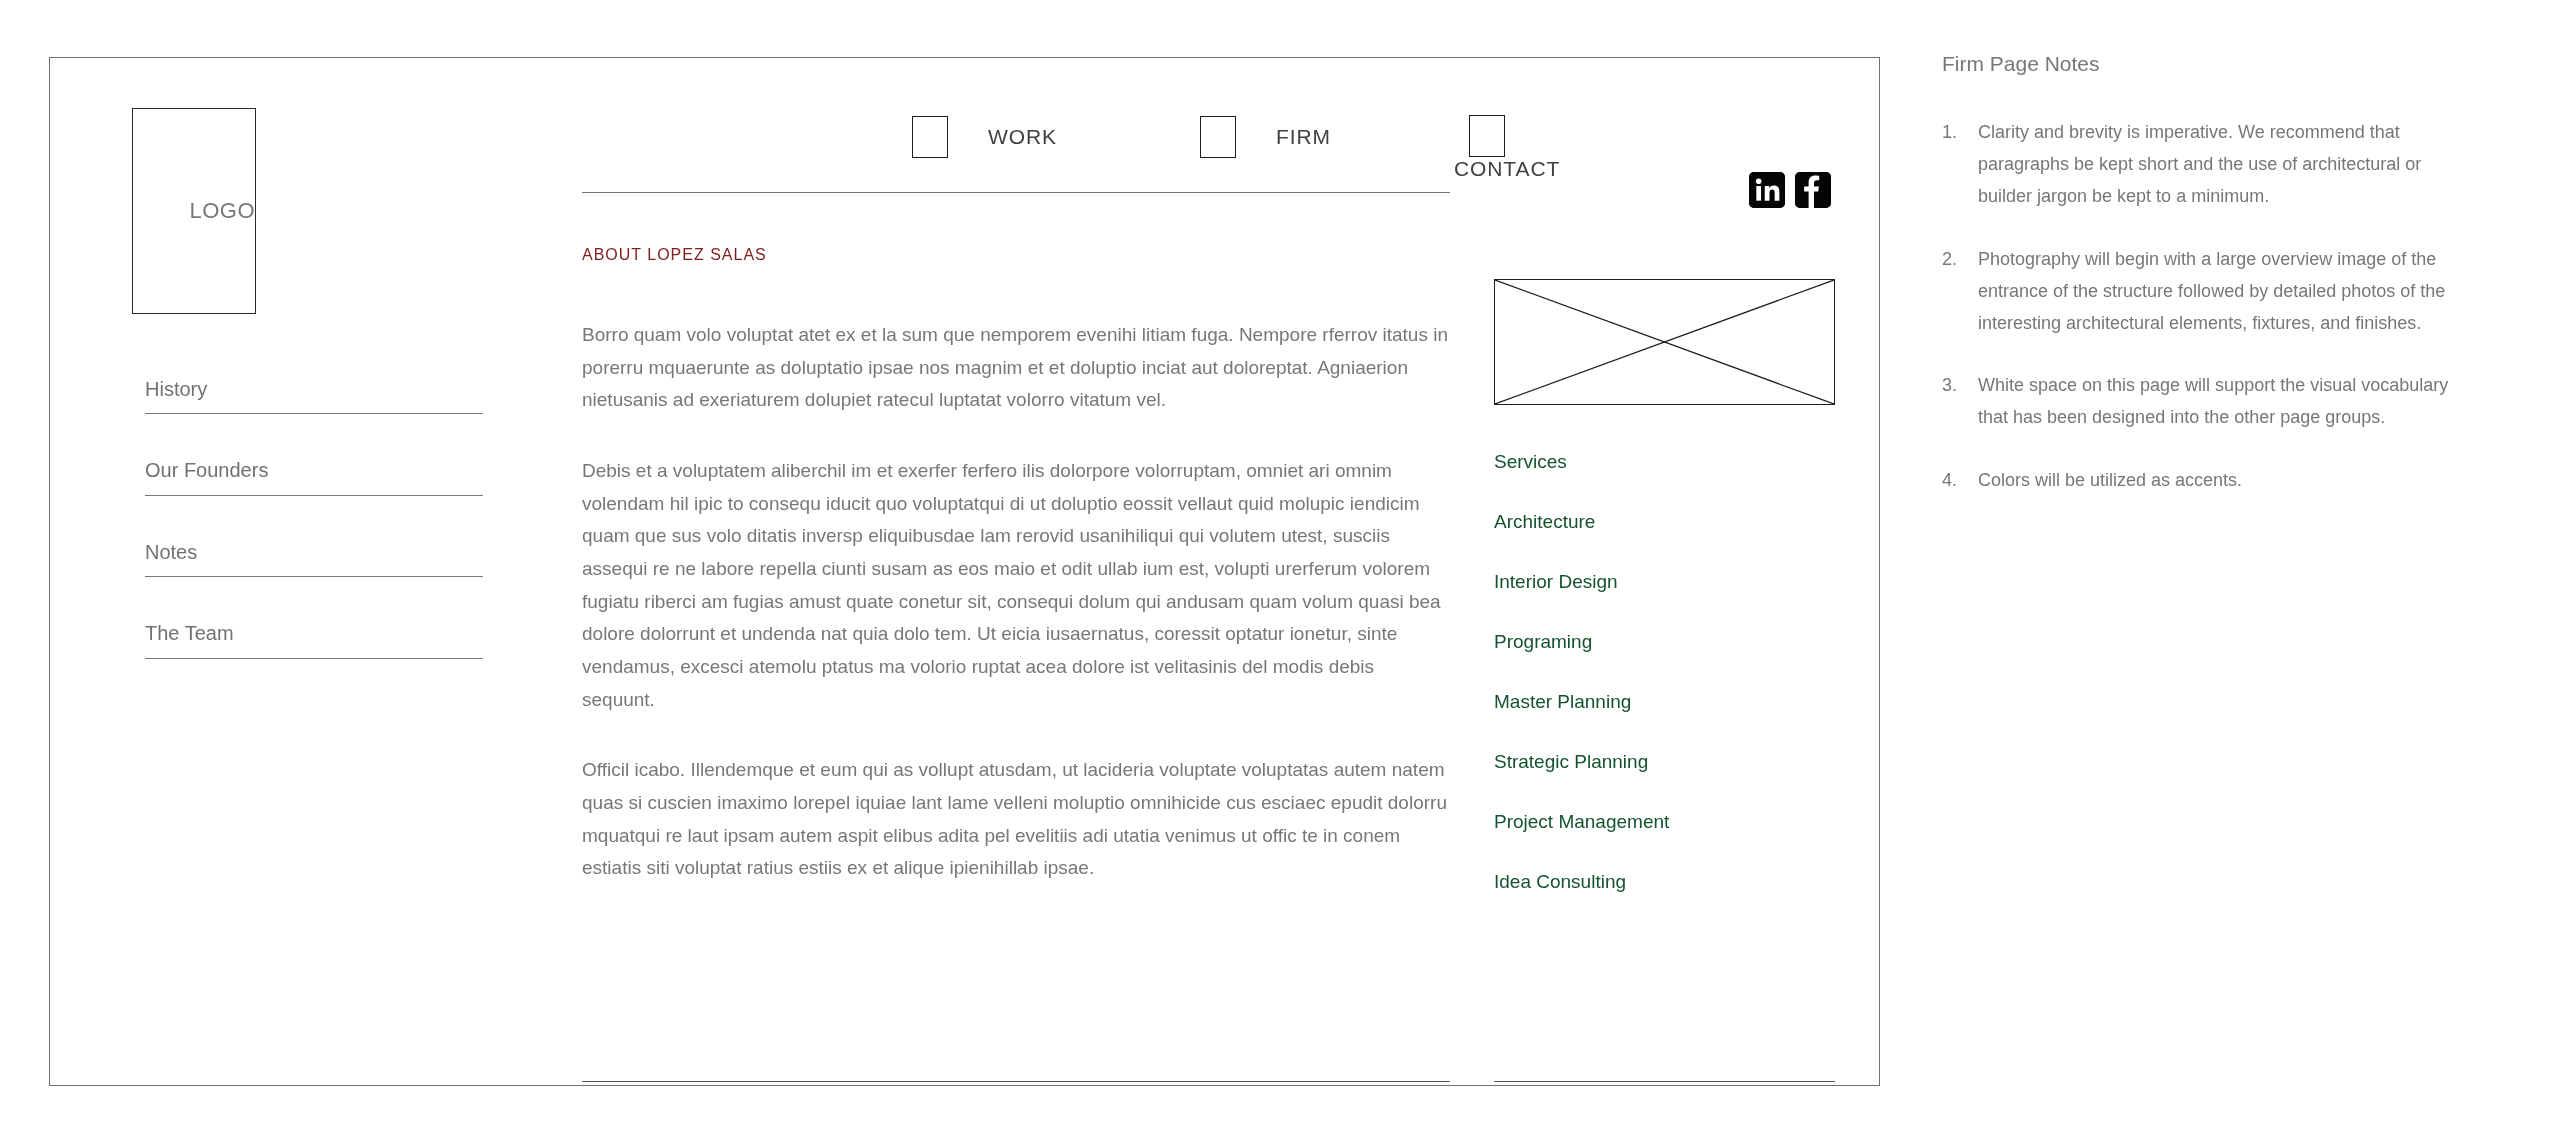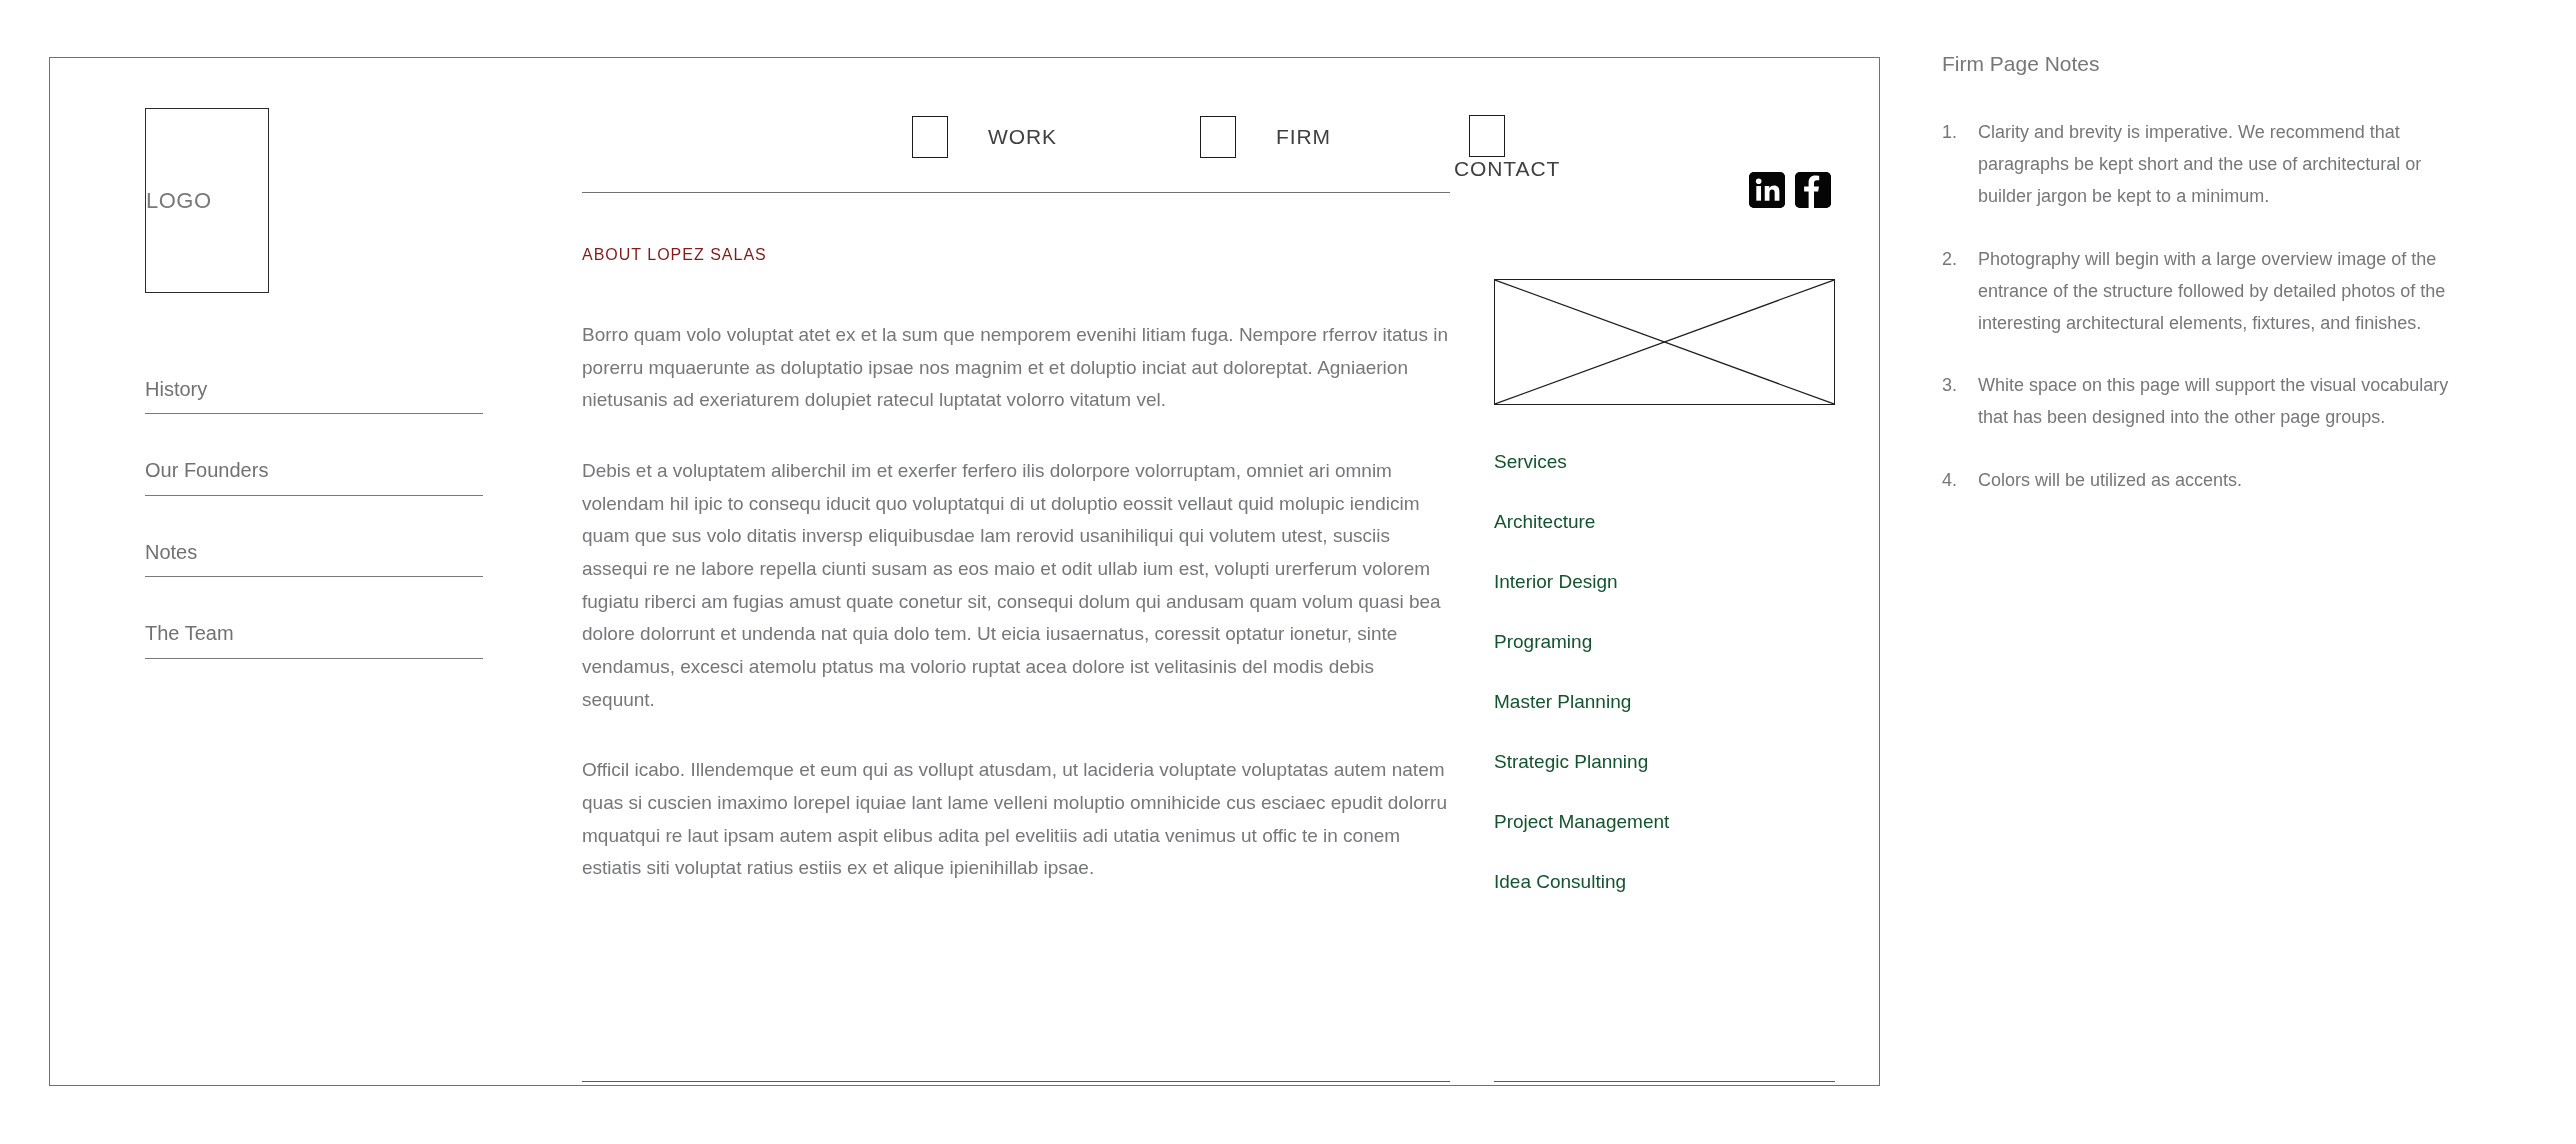--- a/index.html
+++ b/index.html
@@ -25,29 +25,29 @@
     width: 1831px;
     height: 1029px;
     border: 1.9px solid #6f7173;
     box-sizing: border-box;
     background: #ffffff;
   }
 
   
   #logo-box {
     position: absolute;
-    left: 95px;
+    left: 82px;
     top: 50px;
     width: 124px;
-    height: 185px;
+    height: 206px;
     border: 1.4px solid #2b2b2b;
     box-sizing: border-box;
     display: flex;
     align-items: center;
-    justify-content: flex-start;
+    justify-content: flex-end;
   }
   #logo-box .logo-text {
     font-size: 22px;
     color: #78797b;
     letter-spacing: 0.5px;
   }
 
   
   #top-nav {
     position: absolute;

